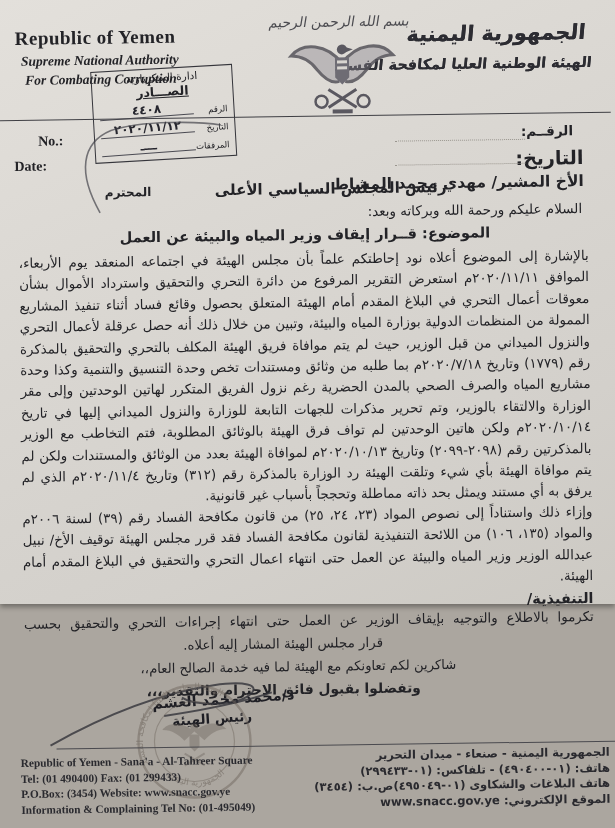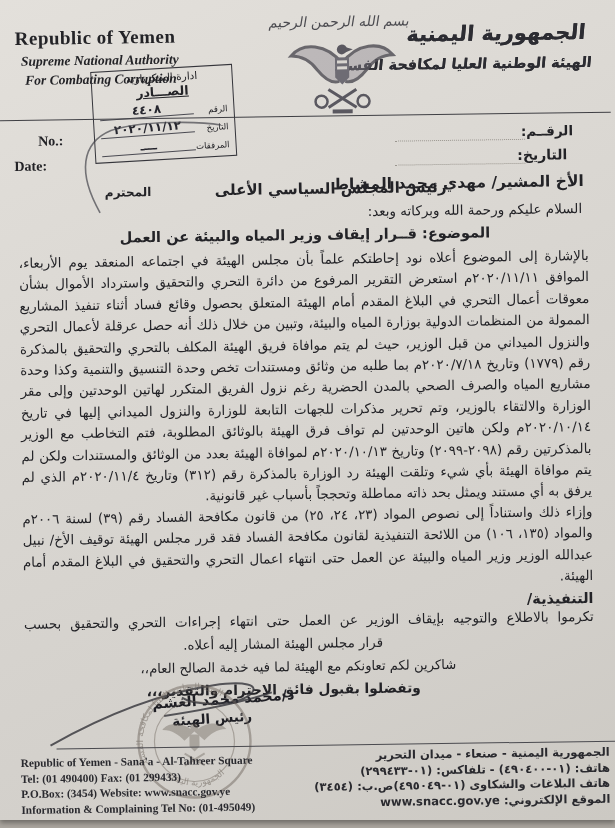--- a/index.html
+++ b/index.html
@@ -2,21 +2,21 @@
 <html><head>
 <meta charset="utf-8">
 <style>
   html,body{margin:0;padding:0;}
   body{
     width:615px;height:828px;overflow:hidden;position:relative;
     background:#aba69f;
     font-family:"DejaVu Sans",sans-serif;
   }
   .paper{
-    position:absolute;left:0;top:0;width:615px;height:820px;
+    position:absolute;left:0;top:0;width:615px;height:604px;
     background:linear-gradient(155deg,#e3e0db 0%,#dad7d2 40%,#d3d0cb 75%,#ccc9c3 100%);
     box-shadow:0 3px 5px rgba(40,38,35,.45);
   }
   .tilt{position:absolute;left:0;top:0;width:615px;height:820px;transform:rotate(-0.8deg);transform-origin:300px 420px;}
   .abs{position:absolute;}
   .ar{direction:rtl;unicode-bidi:embed;color:#232327;}
   .en-serif{font-family:"Liberation Serif","DejaVu Serif",serif;color:#232327;}
   .b{font-weight:bold;}
   .i{font-style:italic;}
 
@@ -39,21 +39,21 @@
     padding:2px 6px;box-sizing:border-box;color:#2e2e36;
   }
   .secbox .r1{text-align:center;font-size:10.5px;}
   .secbox .r2{text-align:center;font-size:12.5px;font-weight:bold;text-decoration:underline;margin-top:1px;}
   .secrow{display:flex;flex-direction:row-reverse;align-items:flex-end;font-size:8.5px;margin-top:3px;}
   .secrow .lbl{width:34px;text-align:right;}
   .secrow .val{flex:1;text-align:center;border-bottom:1px solid #4a4a52;font-size:12px;font-weight:bold;transform:rotate(-1deg);color:#26262e;}
 
   
   .ref-ar-no{right:38px;top:126px;font-size:13.5px;font-weight:bold;}
-  .ref-ar-date{right:44px;top:150px;font-size:14px;font-weight:bold;}
+  .ref-ar-date{right:28px;top:150px;font-size:19px;font-weight:bold;}
   .dotline{border-bottom:1.2px dotted #9a968f;height:0;}
   .dl1{right:86px;top:142px;width:130px;}
   .dl2{right:86px;top:166px;width:130px;}
   .ref-en-no{left:18px;top:130px;font-size:14px;margin-left:24px;}
   .ref-en-date{left:18px;top:155px;font-size:14px;}
 
   
   .adr-name{right:28px;top:176px;font-size:15.5px;}
   .adr-title{left:218px;top:180px;font-size:15px;}
   .adr-hon{left:108px;top:183px;font-size:12px;}

